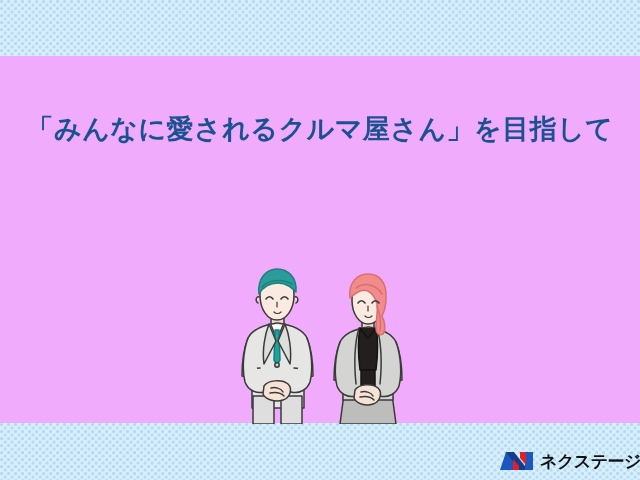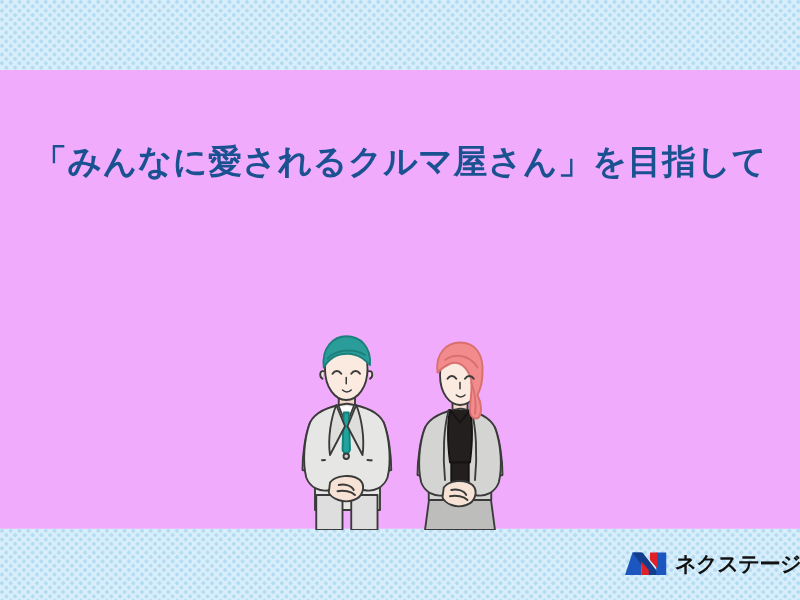--- a/index.html
+++ b/index.html
@@ -73,21 +73,21 @@
     top: 268px;
     width: 178px;
     height: 156px;
   }
   #people svg { display: block; }
 
   
   #logo {
     position: absolute;
     left: 500px;
-    top: 440px;
+    top: 450px;
     display: flex;
     align-items: center;
     gap: 6px;
   }
   #logo-mark { display: block; }
   #logo-text {
     color: #111111;
     font-size: 17px;
     font-weight: 700;
     letter-spacing: -0.5px;

